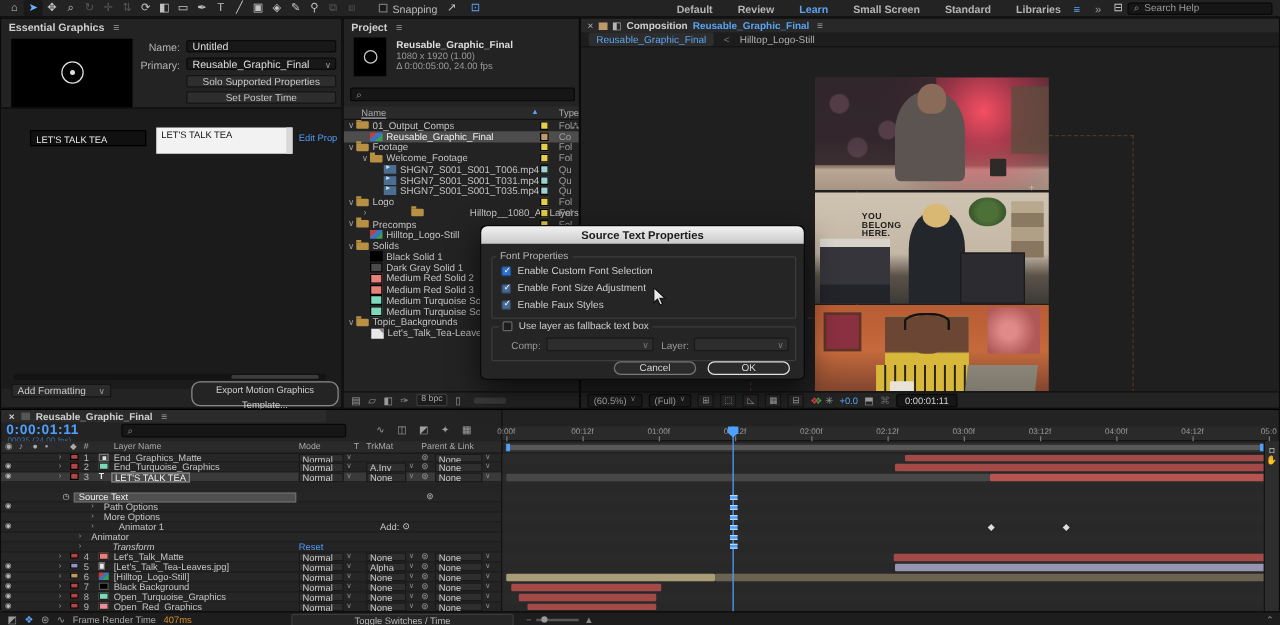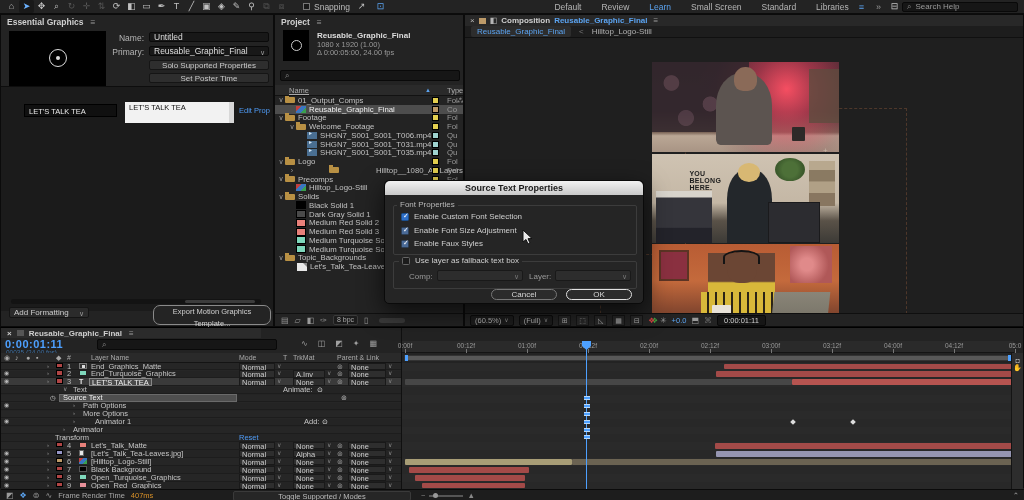--- a/index.html
+++ b/index.html
@@ -11,21 +11,21 @@
   
   .topbar{position:absolute;left:0;top:0;width:1024px;height:14px;background:#232323;
           border-bottom:1px solid #0c0c0c;display:flex;align-items:center;padding:0 4px;}
   .tool{display:inline-block;width:15px;text-align:center;font-size:9px;color:#c2c2c2;line-height:13px;}
   .tool.active{color:#6cb2ff;background:#191919;border-radius:2px;}
   .tool.disabled{color:#555;}
   .snapwrap{display:flex;align-items:center;margin-left:14px;gap:4px;}
   .cb{width:7px;height:7px;border:1px solid #777;background:#1a1a1a;display:inline-block;}
   .snaplabel{color:#bbb;font-size:8.5px;}
   .ws-items{margin-left:auto;display:flex;align-items:center;gap:0;}
-  .ws{padding:0 10px;font-size:8.5px;color:#b5b5b5;line-height:14px;}
+  .ws{padding:0 10px;font-size:8.5px;color:#b5b5b5;line-height:14px;font-weight:bold;}
   .ws.active{color:#5ba3f0;}
   .ws-menu{color:#5ba3f0;font-size:9px;margin-right:6px;}
   .ws-over{color:#999;margin:0 6px;}
   .searchbox{width:116px;height:10px;background:#161616;border:1px solid #090909;border-radius:2px;
              display:flex;align-items:center;gap:4px;padding:0 4px;color:#9a9a9a;font-size:8px;margin-right:2px;}
 
   
   .panel{position:absolute;background:#232323;border:1px solid #0b0b0b;}
   .phead{height:13px;display:flex;align-items:center;gap:5px;padding:0 6px;font-size:8.5px;
          font-weight:bold;color:#cfcfcf;}
@@ -609,26 +609,20 @@
           <span class="c-licon li-T">T</span>
           <span class="name-box">LET'S TALK TEA</span>
           <span class="c-mode">Normal</span>
           <span class="c-modearrow">∨</span>
           <span class="c-trk">None</span>
           <span class="c-trkarrow">∨</span>
           <span class="c-pw">⊚</span>
           <span class="c-parent">None</span>
           <span class="c-parentarrow">∨</span>
         </div>
-        <div class="tlrow" style="top: 23.82px;">
-          <span class="c-chev" style="left: 62px;">∨</span>
-          <span class="c-name" style="left: 72px;">Text</span>
-          <span class="c-animate">Animate:</span>
-          <span class="c-dot" style="left: 316px;">⊙</span>
-        </div>
         <div class="tlrow" style="top: 31.76px;">
           <span class="prop-hl"></span>
           <span class="c-sw">◷</span>
           <span class="c-propname">Source Text</span>
           <span class="c-proplink">⊚</span>
         </div>
         <div class="tlrow" style="top: 39.7px;">
           <span class="c-eye">◉</span>
           <span class="c-chev" style="left: 72px;">›</span>
           <span class="c-name" style="left: 82px;">Path Options</span>
@@ -643,21 +637,21 @@
           <span class="c-name" style="left: 94px;">Animator 1</span>
           <span class="c-add">Add:</span>
           <span class="c-dot" style="left: 321px;">⊙</span>
         </div>
         <div class="tlrow" style="top: 63.52px;">
           <span class="c-chev" style="left: 62px;">›</span>
           <span class="c-name" style="left: 72px;">Animator</span>
         </div>
         <div class="tlrow" style="top: 71.46px;">
           <span class="c-chev" style="left: 62px;">›</span>
-          <span class="c-name" style="left: 54px;">Transform</span>
+          <span class="c-name" style="left: 89px; font-style: italic;">Transform</span>
           <span class="c-reset">Reset</span>
         </div>
         <div class="tlrow" style="top: 79.4px;">
           <span class="c-chev">›</span>
           <span class="c-chip chip-red"></span>
           <span class="c-num">4</span>
           <span class="c-licon li-red"></span>
           <span class="c-name">Let's_Talk_Matte</span>
           <span class="c-mode">Normal</span>
           <span class="c-modearrow">∨</span>
@@ -803,21 +797,21 @@
       <div>✋</div>
     </div>
 
     <div class="tl-footer">
       <span class="ft-icon">◩</span>
       <span class="ft-icon blue">❖</span>
       <span class="ft-icon">⊜</span>
       <span class="ft-icon">∿</span>
       <span>Frame Render Time</span>
       <span class="ft-orange">407ms</span>
-      <span class="ft-toggle">Toggle Supported / Modes</span>
+      <span class="ft-toggle">Toggle Switches / Time</span>
       <span class="ft-zoom">
         <span>−</span>
         <span class="zoomtrack">
             <span class="zoomknob"></span>
           </span>
         <span>▲</span>
       </span>
       <span class="ft-caret">⌃</span>
     </div>
   </div>

